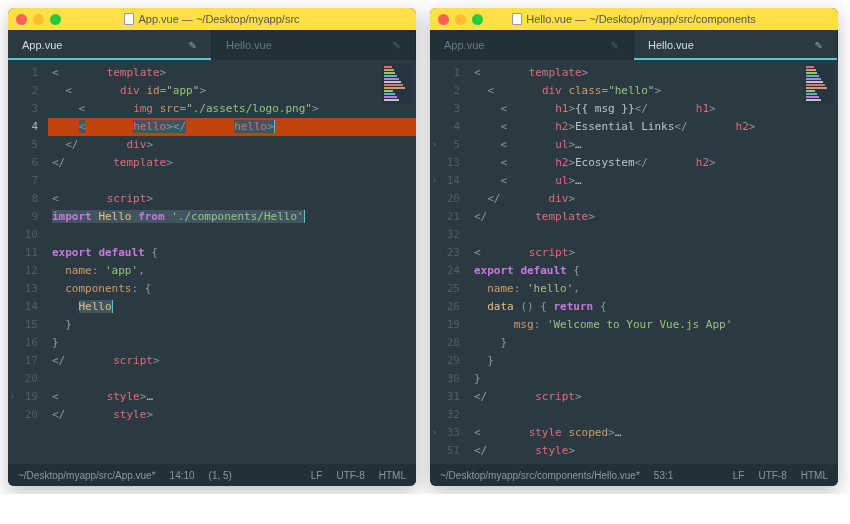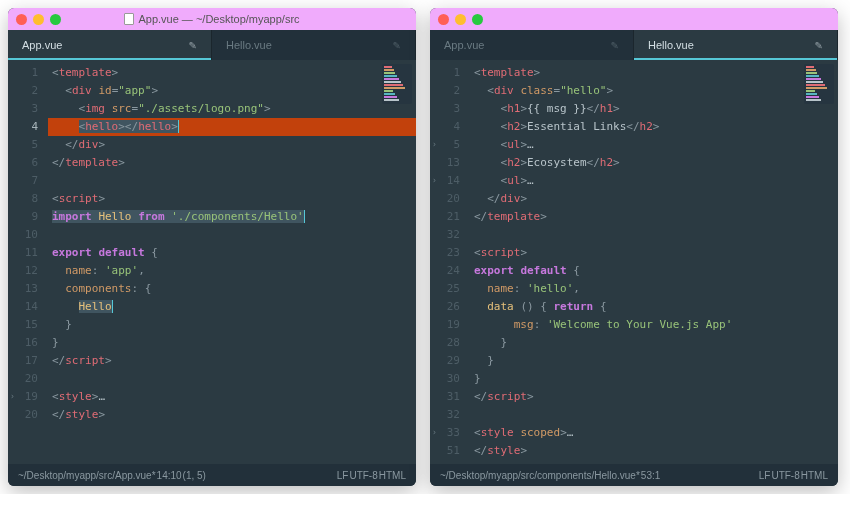--- a/index.html
+++ b/index.html
@@ -15,21 +15,21 @@
     width: 408px;
     background: #2b3a42;
     border-radius: 6px;
     box-shadow: 0 6px 20px rgba(0,0,0,0.25);
     overflow: hidden;
     display: flex;
     flex-direction: column;
   }
   .titlebar {
     height: 22px;
-    background: #f0abfc;
+    background: #fde047;
     display: flex;
     align-items: center;
     padding: 0 8px;
     position: relative;
   }
   .tl-dots { display: flex; gap: 6px; }
   .dot { width: 11px; height: 11px; border-radius: 50%; }
   .dot.r { background: #ff5f56; } .dot.y { background: #ffbd2e; } .dot.g { background: #27c93f; }
   .titlebar-title {
     position: absolute; left: 0; right: 0;
@@ -102,21 +102,21 @@
     font-size: 11px;
     line-height: 18px;
     white-space: pre;
     color: #b8c4ca;
   }
   .line { height: 18px; padding-left: 4px; }
   .line.sel { background: #c2410c; }
   .sel-span { background: #405560; }
   .cursor { border-right: 1px solid #56c7d6; }
   
-  .tag { color: #e06c75; }
+  .tag { color: #e06c75; margin-left: 48px; }
   .attr { color: #d19a66; }
   .str { color: #98c379; }
   .punc { color: #8a98a0; }
   .kw { color: #c678dd; font-weight: bold; }
   .ident { color: #e5c07b; }
   .txt { color: #b8c4ca; }
 
   .minimap {
     position: absolute;
     top: 4px; right: 4px;
@@ -130,21 +130,21 @@
 
   .statusbar {
     height: 22px;
     background: #22303a;
     display: flex;
     align-items: center;
     padding: 0 10px;
     font-family: -apple-system, sans-serif;
     font-size: 10px;
     color: #8a98a0;
-    gap: 1px;
+    gap: 14px;
   }
   .statusbar .spacer { flex: 1; }
 </style>
 </head>
 <body>
 
 <div class="window">
   <div class="titlebar">
     <div class="tl-dots">
       <div class="dot r"></div>
@@ -215,20 +215,24 @@
     <span>HTML</span>
   </div>
 </div>
 
 <div class="window">
   <div class="titlebar">
     <div class="tl-dots">
       <div class="dot r"></div>
       <div class="dot y"></div>
       <div class="dot g"></div>
+    </div>
+    <div class="titlebar-title">
+      <span class="file-icon"></span>
+      <span>Hello.vue — ~/Desktop/myapp/src/components</span>
     </div>
   </div>
   <div class="tabbar">
     <div class="tab">
       <span>App.vue</span>
       <span class="pencil">✎</span>
     </div>
     <div class="tab active">
       <span>Hello.vue</span>
       <span class="pencil">✎</span>

